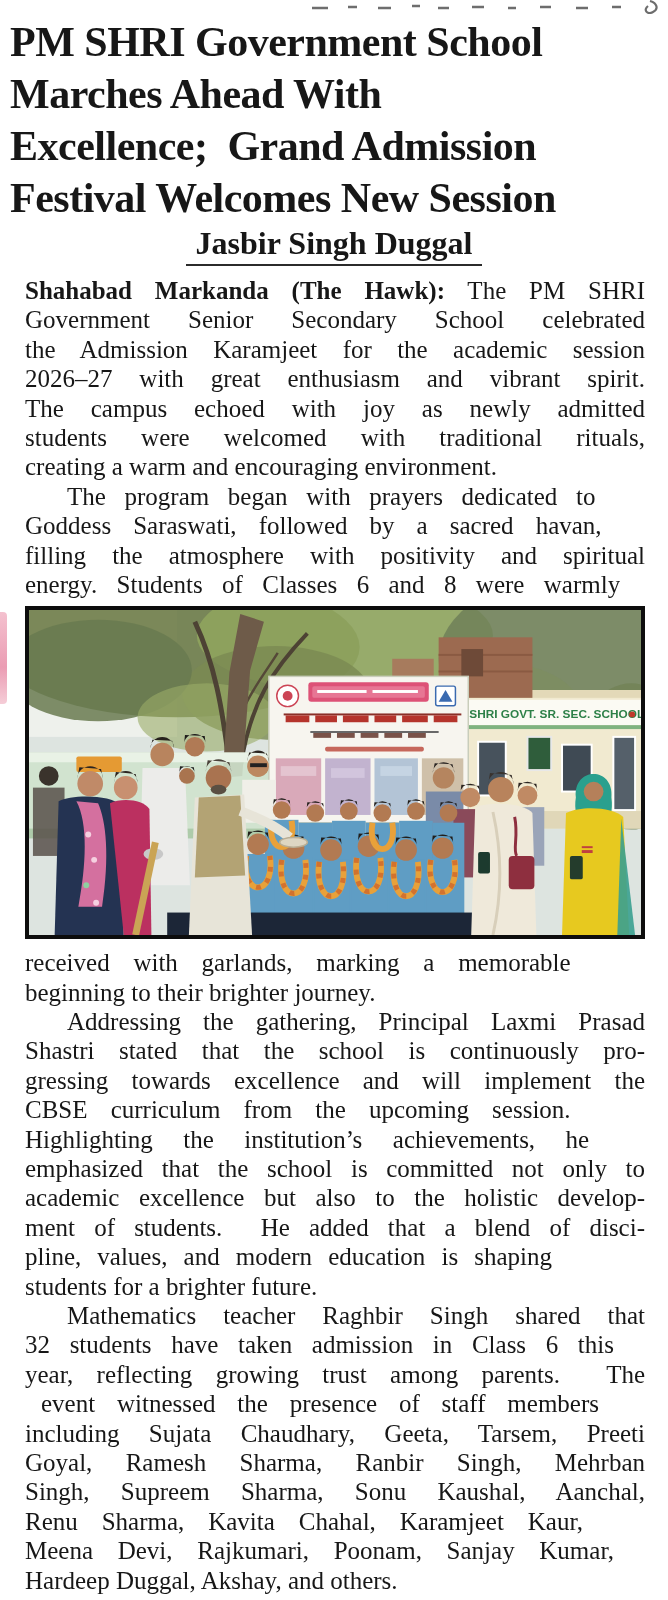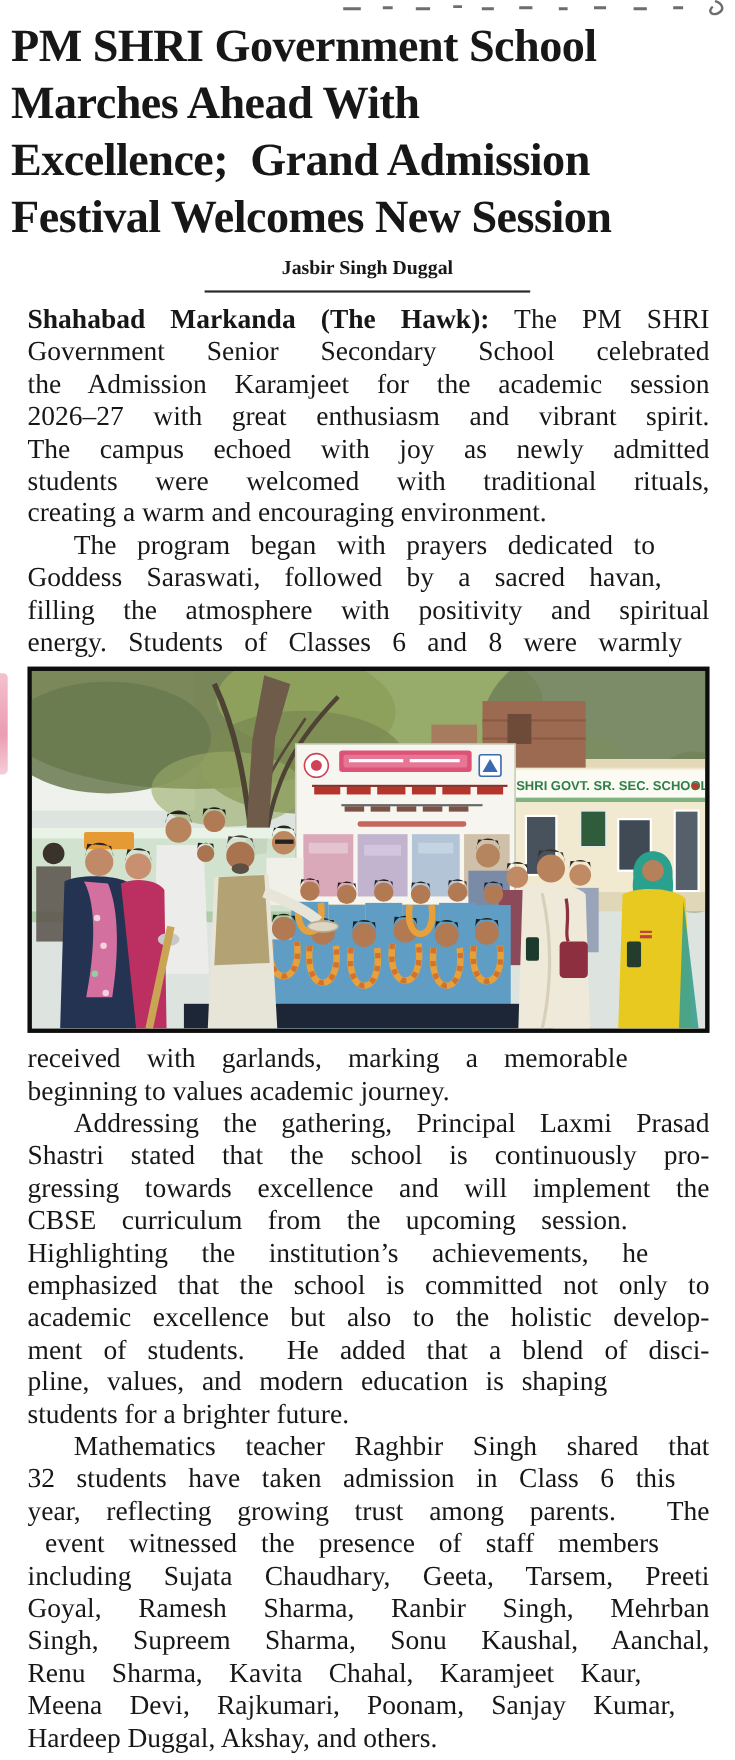--- a/index.html
+++ b/index.html
@@ -12,21 +12,21 @@
     color:#171717;
   }
   
   .top-strip{position:absolute;top:0;left:0;width:668px;height:14px;overflow:hidden;}
   
   .edge-smudge{position:absolute;left:0;top:612px;width:7px;height:92px;
     background:linear-gradient(#f2b6c6,#e78ba6 60%,#f3c4d0);border-radius:0 4px 4px 0;opacity:.85;}
   .headline{margin:16px 10px 0 10px;text-align:left;font-weight:bold;
     font-size:42px;line-height:52px;letter-spacing:-.5px;}
   .hl{white-space:nowrap;}
-  .byline{margin-top:4px;text-align:center;font-weight:bold;font-size:18px;line-height:30px;}
+  .byline{margin-top:4px;text-align:center;font-weight:bold;font-size:32px;line-height:30px;}
   .byline-rule{width:296px;height:2px;background:#2b2b2b;margin:6px auto 4px auto;}
   .article{margin-left:25px;width:620px;padding-top:6px;font-size:25px;}
   .para{margin:0;}
   .line{height:29.4px;line-height:29.4px;overflow:hidden;white-space:normal;}
   .line.j{text-align:justify;}
   .line.j::after{content:"";display:inline-block;width:100%;height:0;}
   .line.ind{text-indent:42px;}
   .bold{font-weight:bold;}
   figure.photo{margin:7px 0 9px 0;width:612px;border:4px solid #0d0d0d;line-height:0;background:#cfd5cf;}
   figure.photo svg{display:block;}
@@ -286,21 +286,21 @@
           <path d="M544,208 C560,200 592,202 602,212 L608,333 L540,333 Z" fill="var(--c-yellow-dress,#e7c91f)"></path>
           <path d="M600,214 L614,333 L596,333 Z" fill="#3aa090" opacity=".9"></path>
           <rect x="548" y="252" width="13" height="24" rx="2" fill="#243c2c"></rect>
           <rect x="560" y="246" width="11" height="3" fill="#c04040"></rect>
           <rect x="560" y="242" width="11" height="2" fill="#c04040"></rect>
         </g>
       </svg>
     </figure>
   <div class="para">
         <div class="line j" style="width: 88%;"><span>received with garlands, marking a memorable</span></div>
-        <div class="line"><span>beginning to values academic journey.</span></div>
+        <div class="line"><span>beginning to their brighter journey.</span></div>
       </div>
       <div class="para">
         <div class="line j ind"><span>Addressing the gathering, Principal Laxmi Prasad</span></div>
         <div class="line j"><span>Shastri stated that the school is continuously pro-</span></div>
         <div class="line j"><span>gressing towards excellence and will implement the</span></div>
         <div class="line j" style="width: 88%;"><span>CBSE curriculum from the upcoming session.</span></div>
         <div class="line j" style="width: 91%;"><span>Highlighting the institution’s achievements, he</span></div>
         <div class="line j"><span>emphasized that the school is committed not only to</span></div>
         <div class="line j"><span>academic excellence but also to the holistic develop-</span></div>
         <div class="line j"><span>ment of students.&nbsp; He added that a blend of disci-</span></div>

